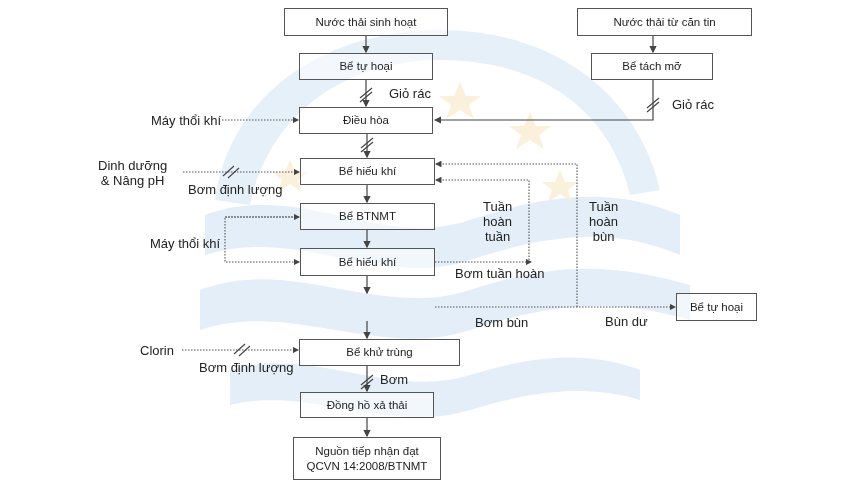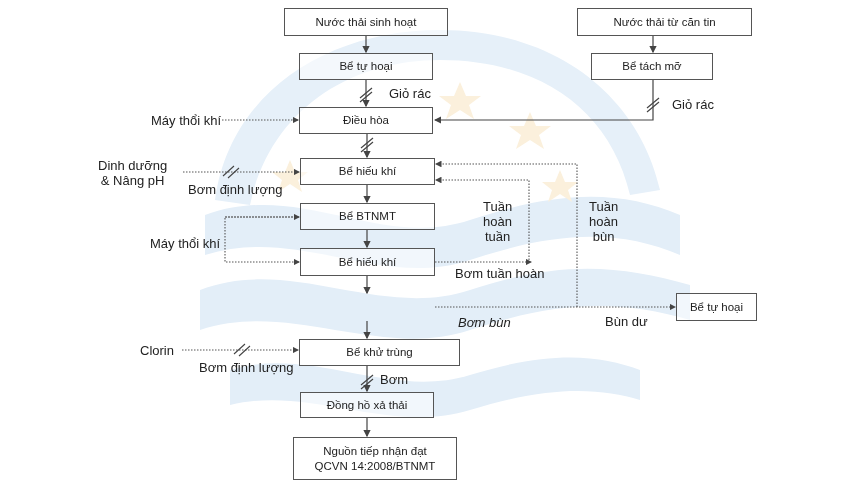--- a/index.html
+++ b/index.html
@@ -91,21 +91,21 @@
     </div>
   <div class="box" style="left:300px;top:248px;width:135px;height:28px;">
       <span>Bể hiếu khí</span>
     </div>
   <div class="box" style="left:299px;top:339px;width:161px;height:27px;">
       <span>Bể khử trùng</span>
     </div>
   <div class="box" style="left:300px;top:392px;width:134px;height:26px;">
       <span>Đồng hồ xả thải</span>
     </div>
-  <div class="box" style="left:293px;top:437px;width:164px;height:43px;flex-direction:column;">
+  <div class="box" style="left:293px;top:437px;width:148px;height:43px;flex-direction:column;">
     <span>Nguồn tiếp nhận đạt</span>
     <span>QCVN 14:2008/BTNMT</span>
   </div>
   <div class="box" style="left:577px;top:8px;width:175px;height:28px;">
       <span>Nước thải từ căn tin</span>
     </div>
   <div class="box" style="left:591px;top:53px;width:122px;height:27px;">
       <span>Bể tách mỡ</span>
     </div>
   <div class="box" style="left:676px;top:293px;width:81px;height:28px;">
@@ -125,18 +125,18 @@
     <div>Tuần</div>
     <div>hoàn</div>
     <div>tuần</div>
   </div>
   <div class="lbl c" style="left:589px;top:199px;">
     <div>Tuần</div>
     <div>hoàn</div>
     <div>bùn</div>
   </div>
   <div class="lbl" style="left:455px;top:266px;">Bơm tuần hoàn</div>
-  <div class="lbl" style="left:458px;top:315px;font-style:italic;">Bơm bùn</div>
+  <div class="lbl" style="left:475px;top:315px;">Bơm bùn</div>
   <div class="lbl" style="left:605px;top:314px;">Bùn dư</div>
   <div class="lbl" style="left:140px;top:343px;">Clorin</div>
   <div class="lbl" style="left:199px;top:360px;">Bơm định lượng</div>
   <div class="lbl" style="left:380px;top:372px;">Bơm</div>
 </div>
 
 </body></html>

